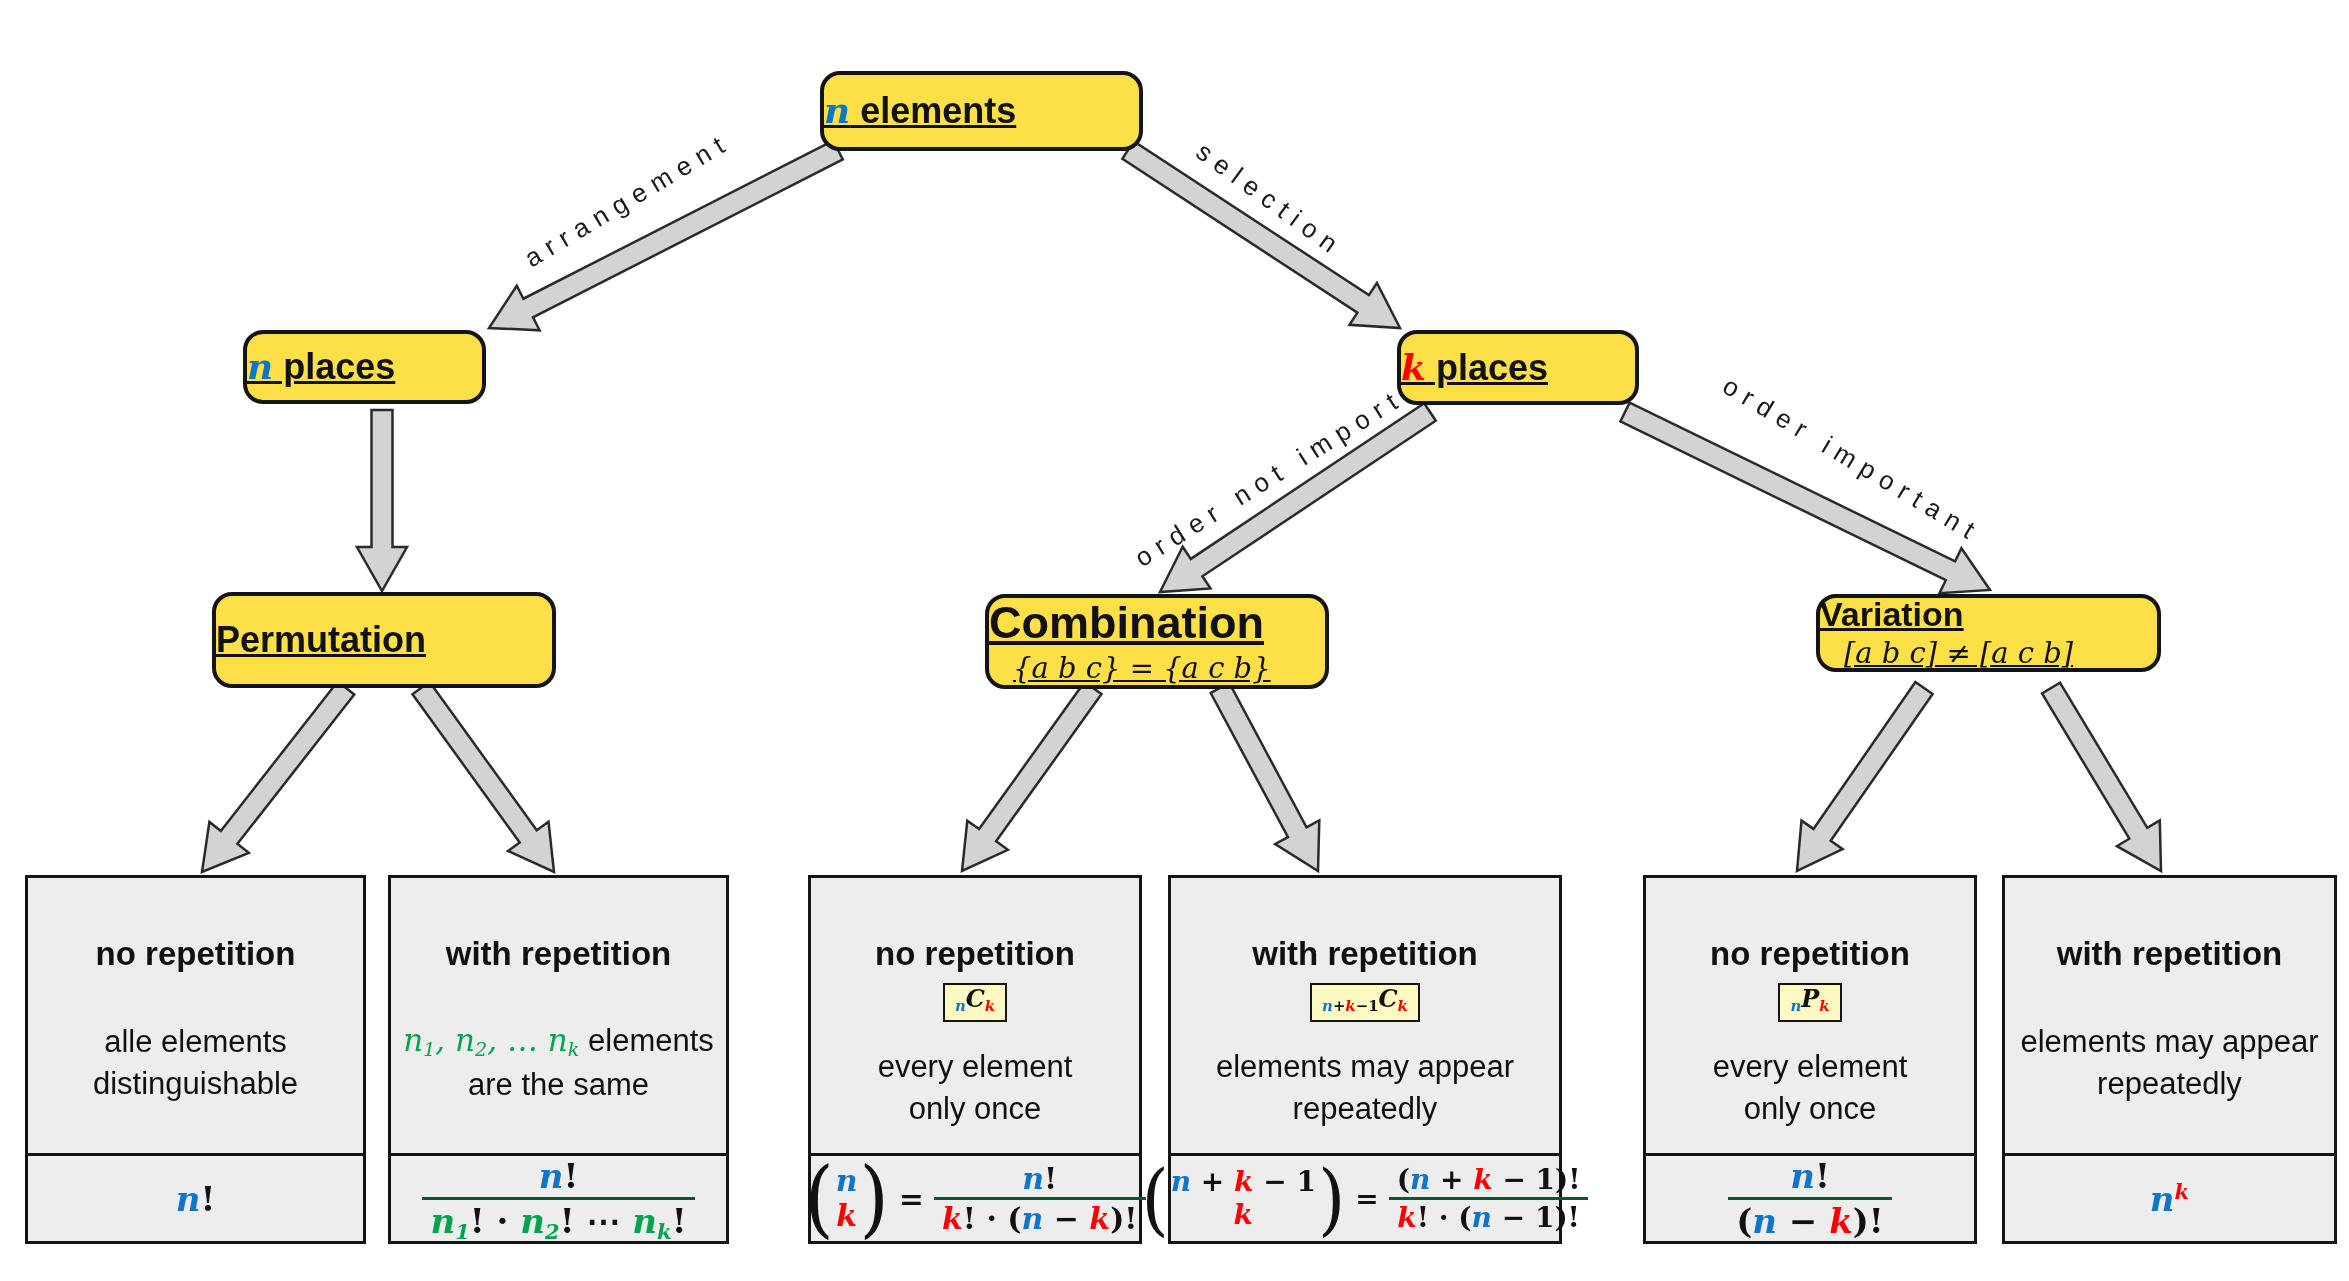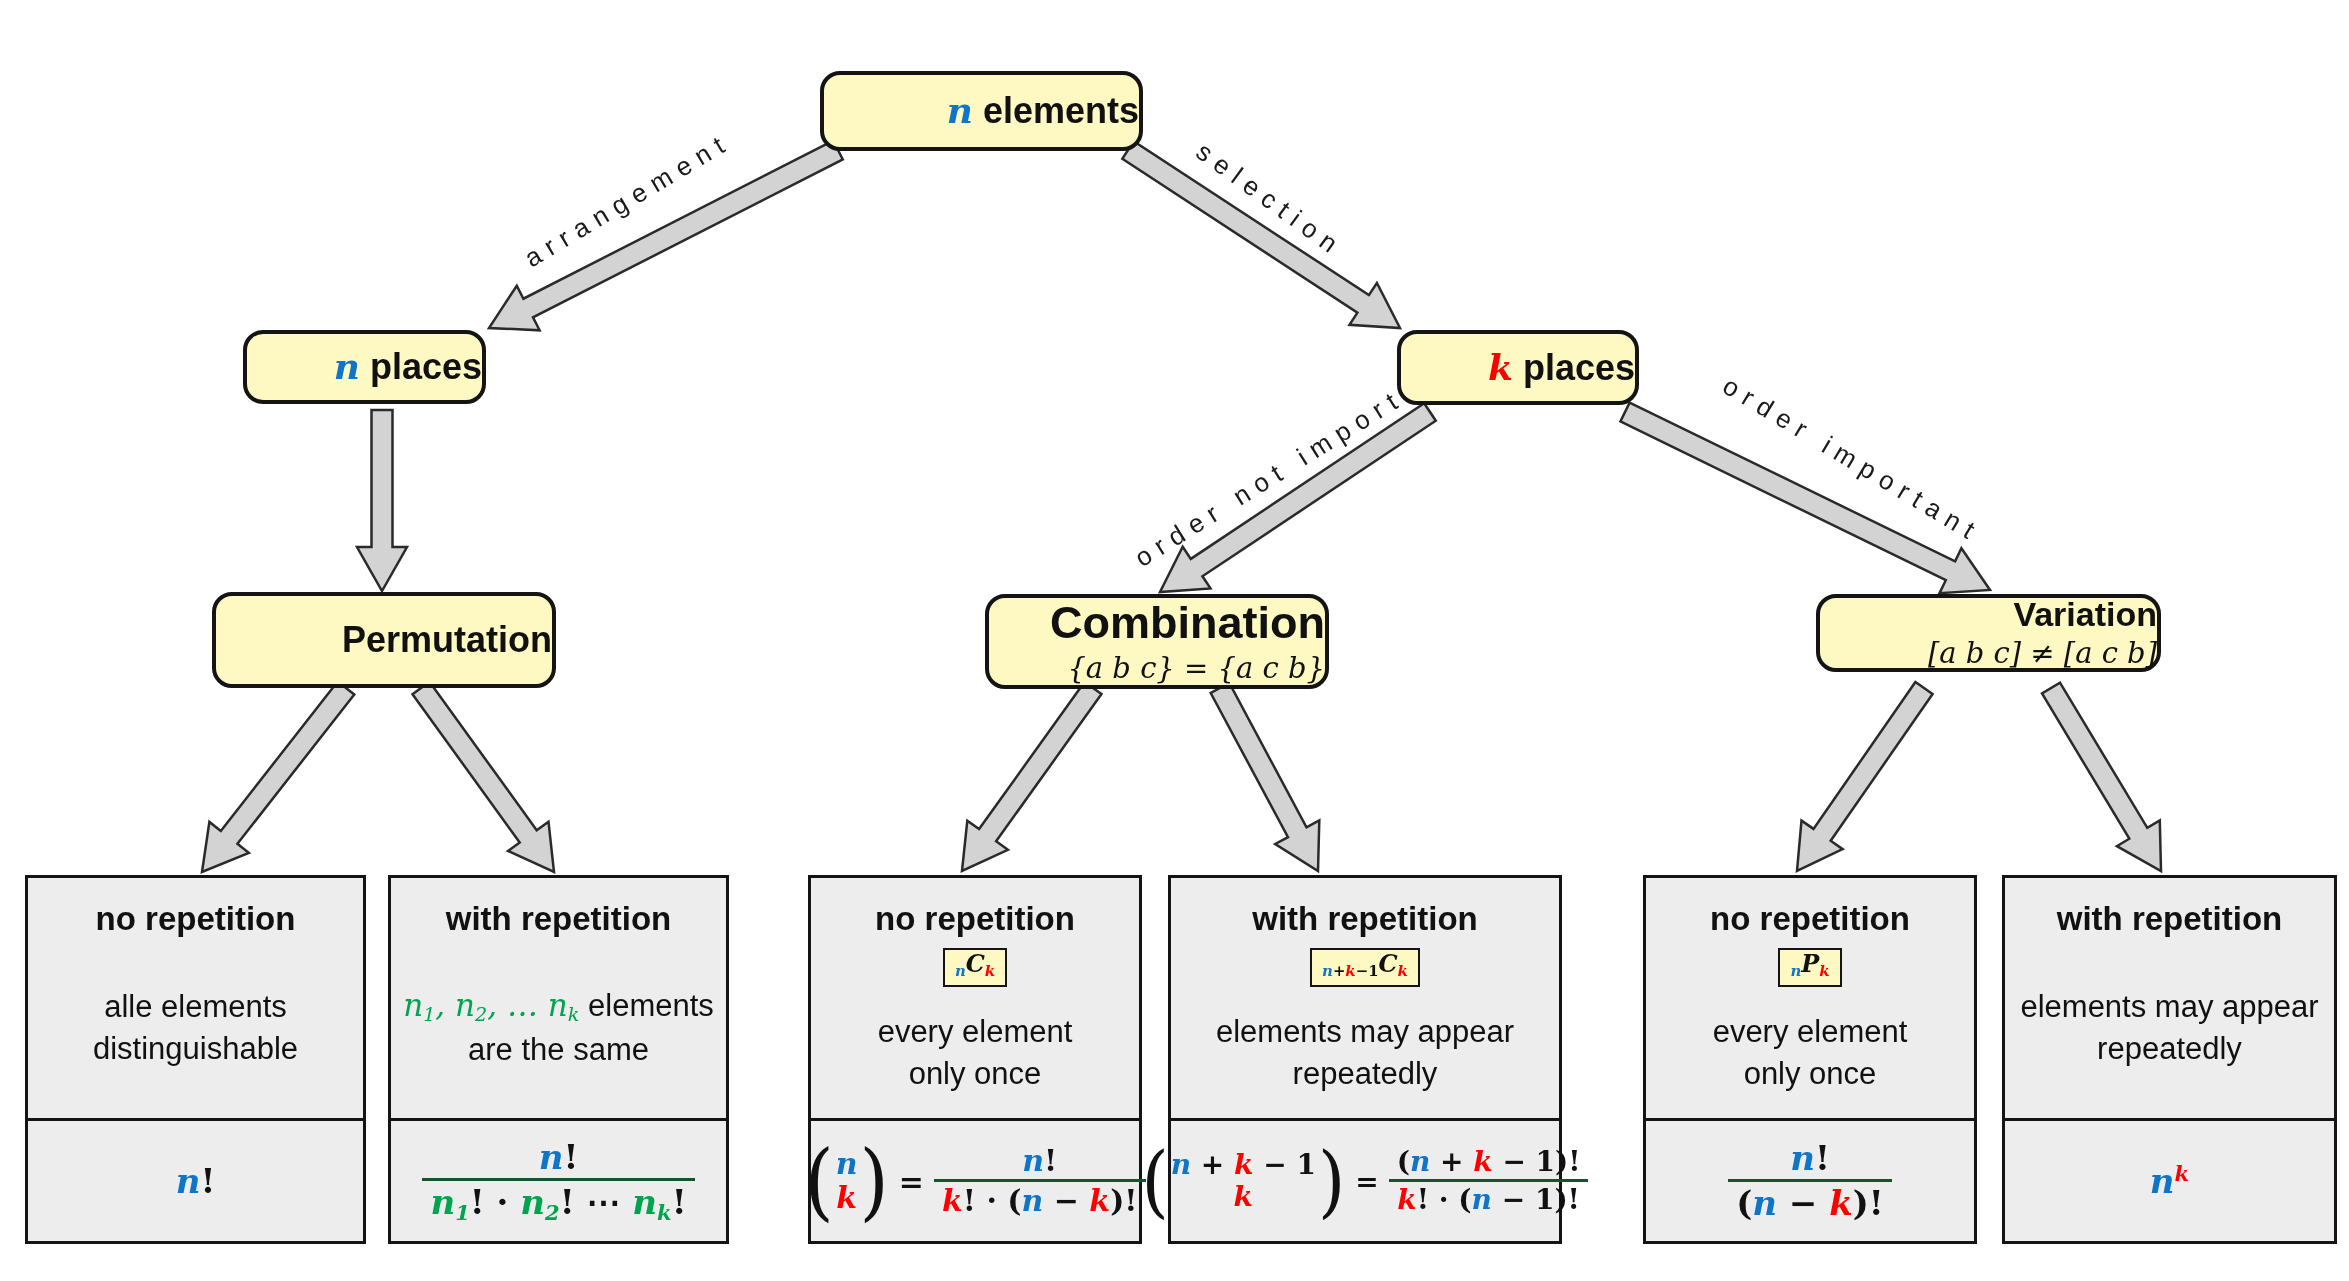--- a/index.html
+++ b/index.html
@@ -6,23 +6,23 @@
   body{
     width:2349px;height:1281px;background:#ffffff;
     font-family:"Liberation Sans",sans-serif;color:#111;
     position:relative;overflow:hidden;
   }
   #canvas{position:absolute;left:0;top:0;width:2349px;height:1281px;}
   #edge-layer{position:absolute;left:0;top:0;}
 
   
   .node{
-    position:absolute;background:#fef9c3;border:4px solid #141414;border-radius:20px;
-    display:flex;flex-direction:column;align-items:flex-end;justify-content:center;
-    box-sizing:border-box;text-align:center;
+    position:absolute;background:#fde047;border:4px solid #141414;border-radius:20px;
+    display:flex;flex-direction:column;align-items:flex-start;justify-content:center;
+    box-sizing:border-box;text-align:center;text-decoration:underline;
   }
   #node-elements{left:820px;top:71px;width:323px;height:80px;}
   #node-n-places{left:243px;top:330px;width:243px;height:74px;}
   #node-k-places{left:1397px;top:330px;width:242px;height:75px;}
   #node-permutation{left:212px;top:592px;width:344px;height:96px;}
   #node-combination{left:985px;top:594px;width:344px;height:95px;}
   #node-variation{left:1816px;top:594px;width:345px;height:78px;}
   .node-title{font-size:36px;font-weight:700;line-height:1.1;}
   .node-sub{font-family:"DejaVu Serif",serif;font-style:italic;font-size:29px;font-weight:400;margin-top:3px;margin-left:24px;}
 
@@ -40,21 +40,21 @@
   .card{
     position:absolute;background:#ededed;border:3px solid #141414;box-sizing:border-box;
     display:flex;flex-direction:column;
   }
   #card-1{left:25px;top:875px;width:341px;height:369px;}
   #card-2{left:388px;top:875px;width:341px;height:369px;}
   #card-3{left:808px;top:875px;width:334px;height:369px;}
   #card-4{left:1168px;top:875px;width:394px;height:369px;}
   #card-5{left:1643px;top:875px;width:334px;height:369px;}
   #card-6{left:2002px;top:875px;width:335px;height:369px;}
-  .card-top{flex:0 0 240px;display:flex;flex-direction:column;align-items:center;padding-top:22px;box-sizing:border-box;}
+  .card-top{flex:0 0 240px;display:flex;flex-direction:column;align-items:center;padding-top:22px;box-sizing:border-box;margin-top:35px;}
   .card-title{font-size:33px;font-weight:700;}
   .badge{
     margin-top:10px;border:2.5px solid #141414;background:#fef9c3;
     padding:0 10px 4px;font-family:"DejaVu Serif",serif;font-weight:700;font-size:24px;line-height:1.2;
   }
   .card-desc{flex:1;display:flex;align-items:center;justify-content:center;text-align:center;
     font-size:31px;line-height:1.35;color:#111;}
   .card-desc .mv{font-weight:400;}
   .card-formula{
     flex:1;border-top:3px solid #141414;display:flex;align-items:center;justify-content:center;

